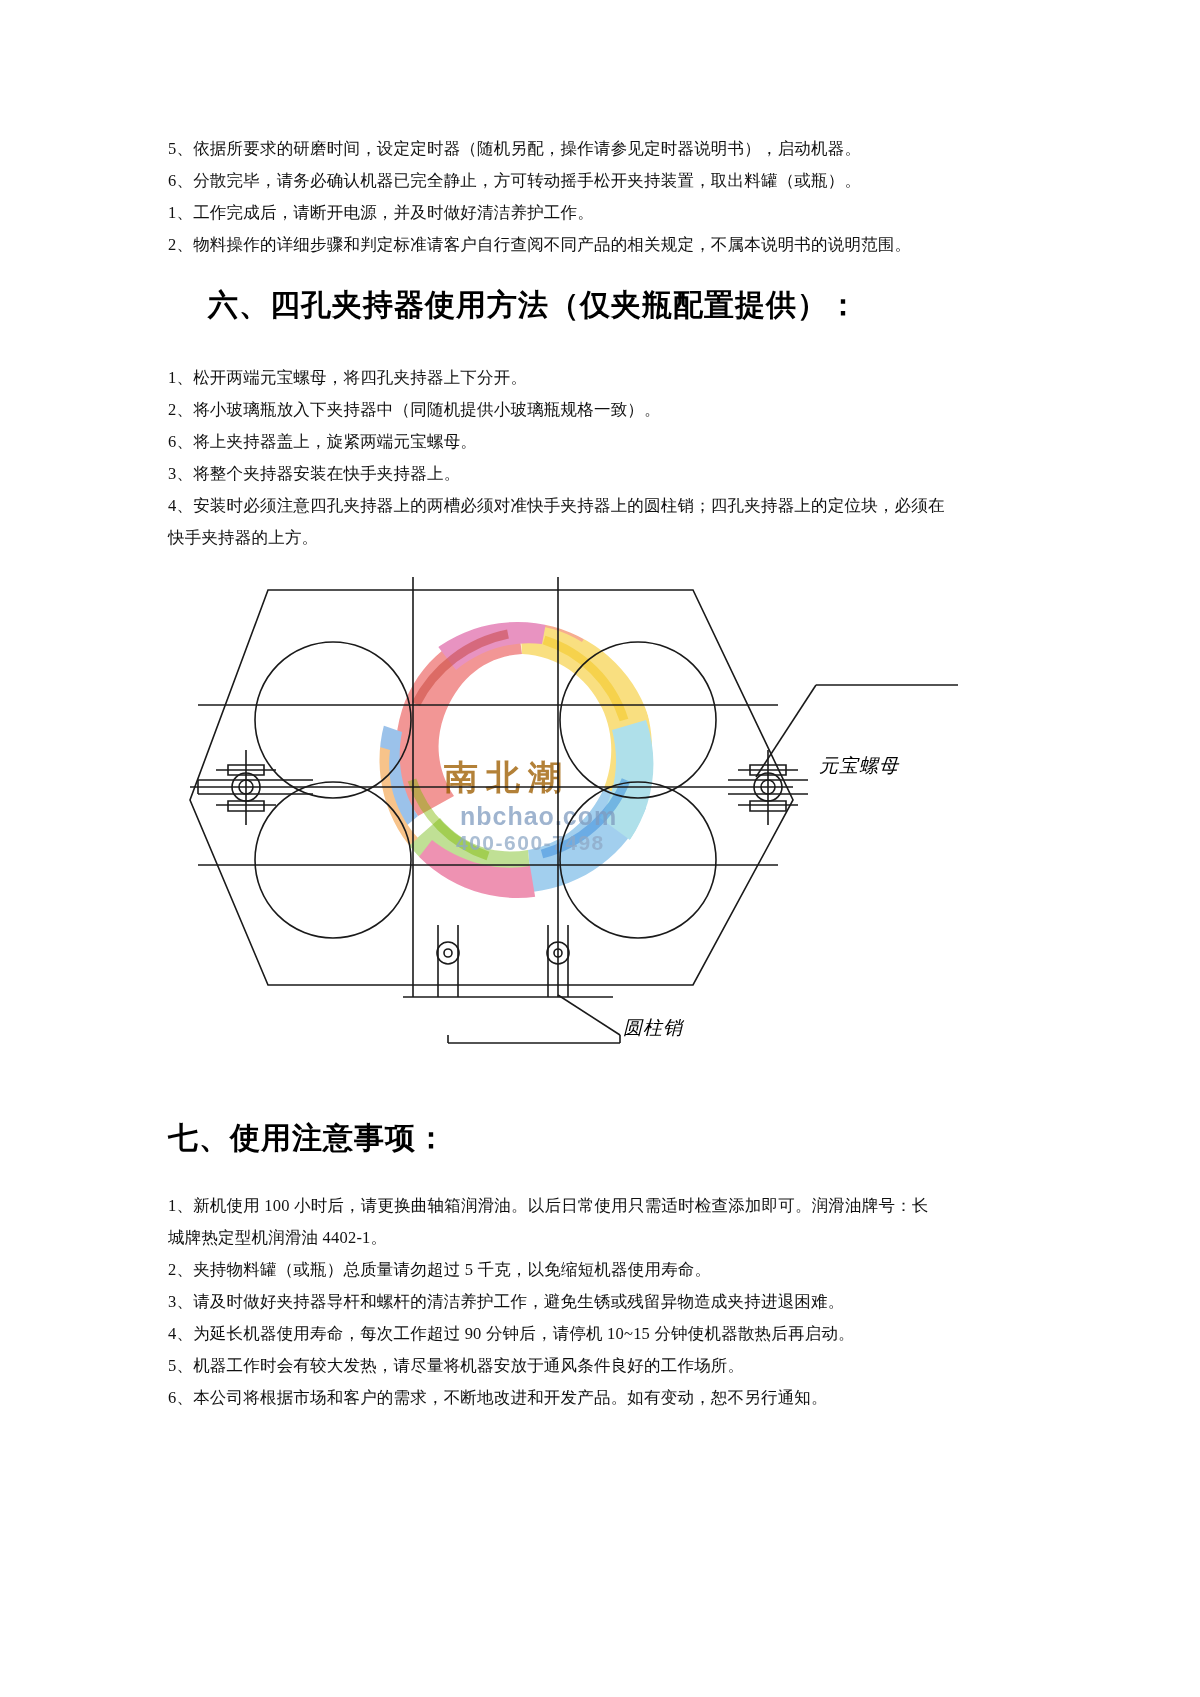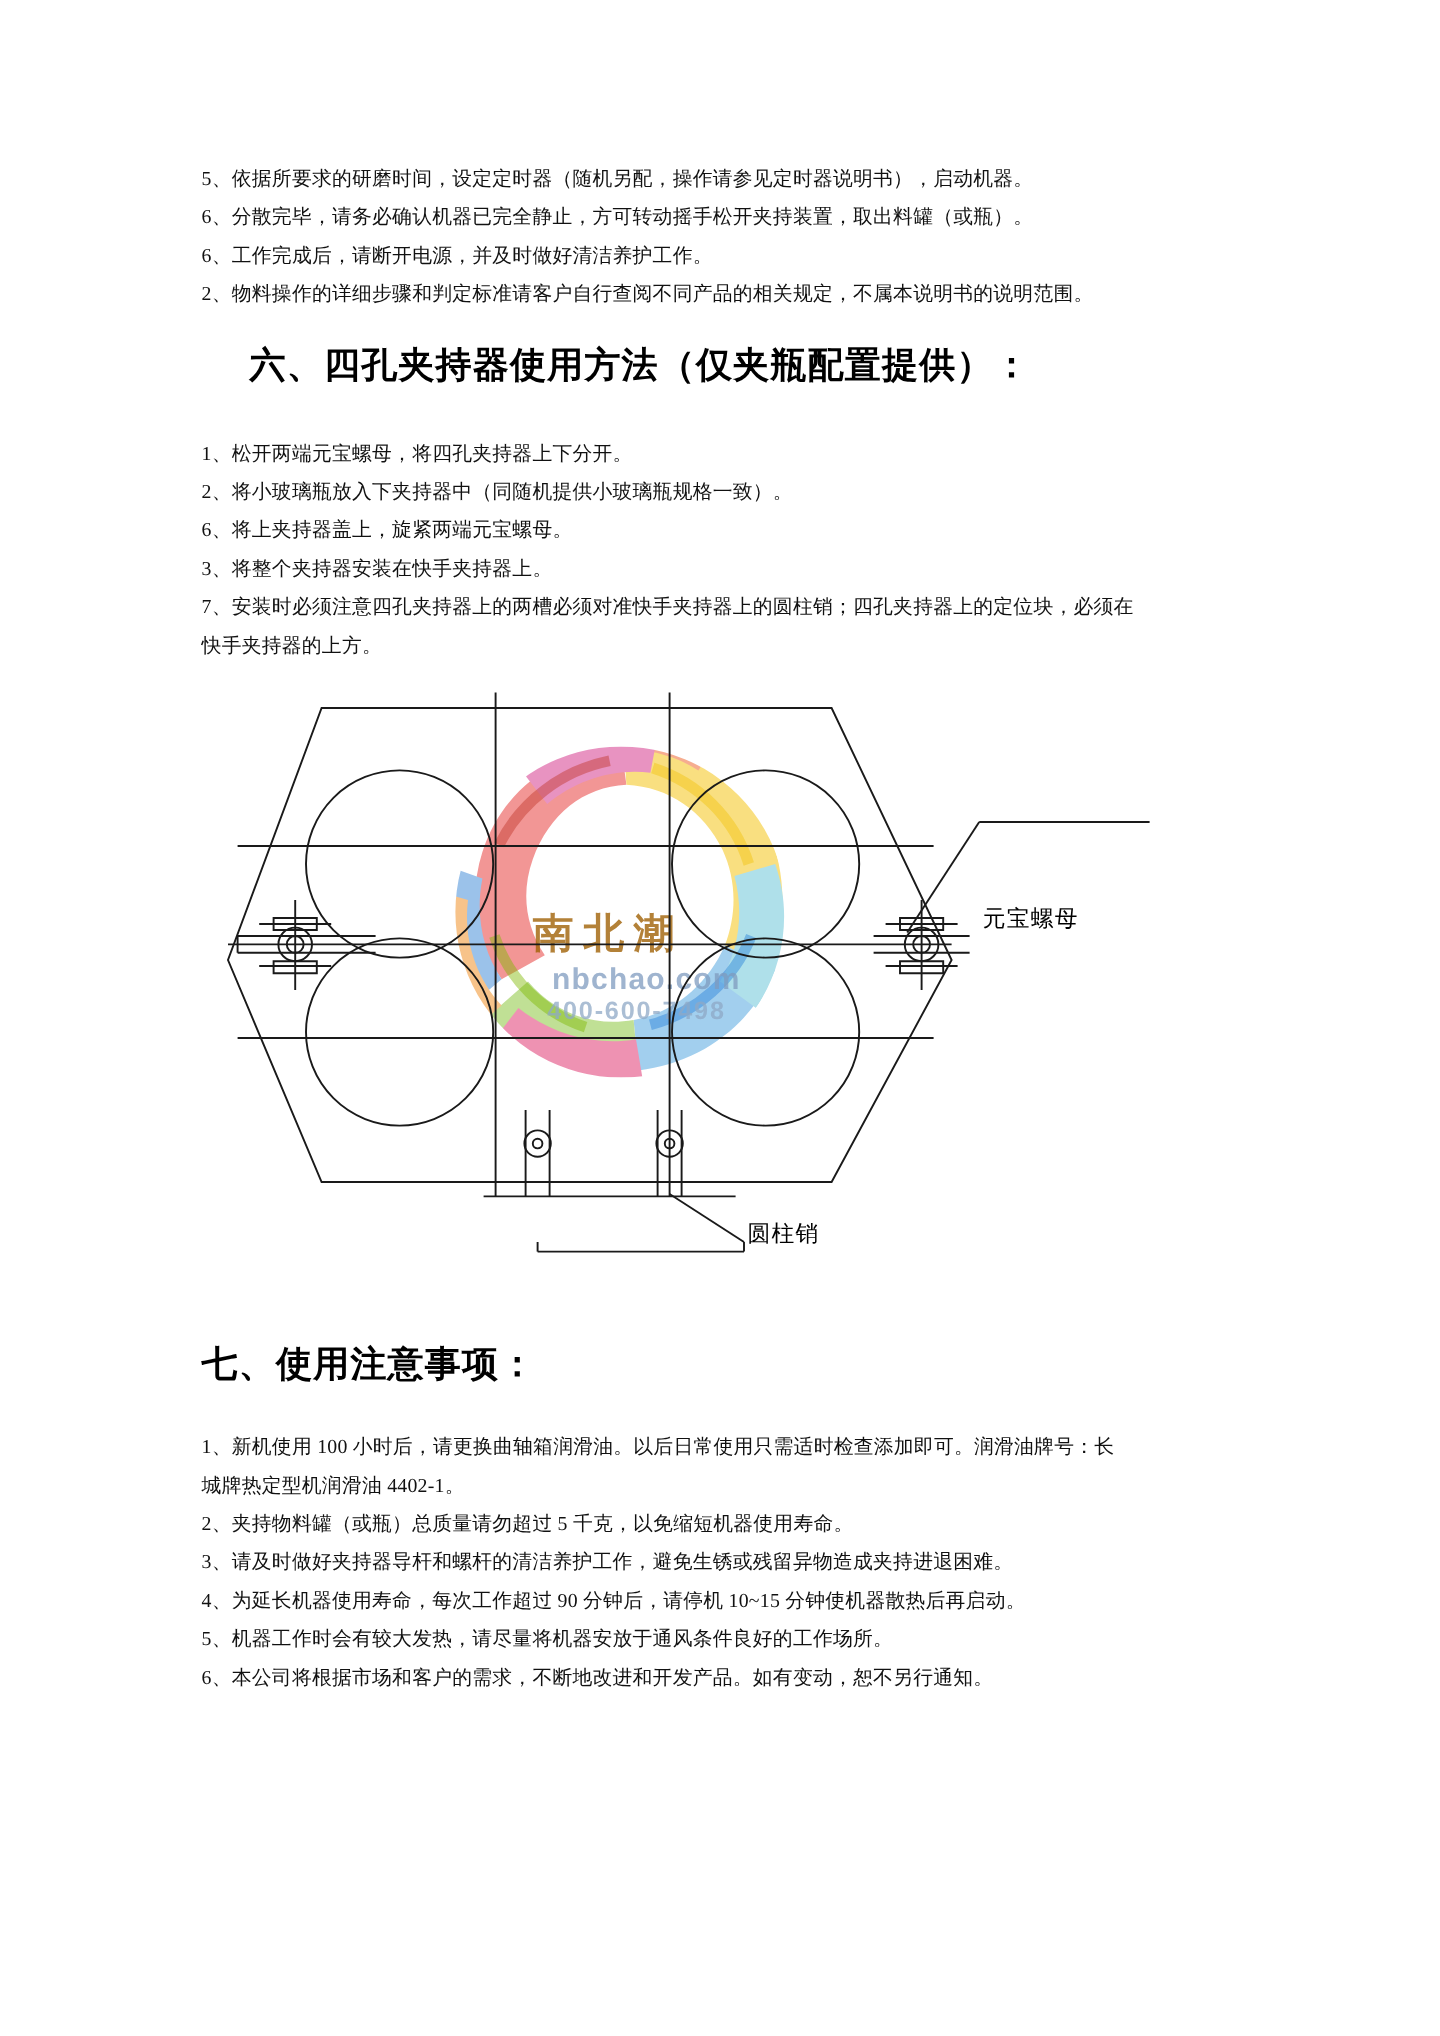--- a/index.html
+++ b/index.html
@@ -114,46 +114,47 @@
     white-space: nowrap;
   }
 
   .fig-label {
     position: absolute;
     font-size: 19px;
     letter-spacing: 1px;
     color: #000;
     font-family: "Liberation Serif", "DejaVu Serif", serif;
     white-space: nowrap;
+    font-style: italic;
   }
   #label-wingnut { left: 651px; top: 188px; }
   #label-pin     { left: 455px; top: 450px; }
 </style>
 </head>
 <body>
 
 <div class="page">
 
   <div id="block-top">
     <p class="para">5、依据所要求的研磨时间，设定定时器（随机另配，操作请参见定时器说明书），启动机器。</p>
     <p class="para">6、分散完毕，请务必确认机器已完全静止，方可转动摇手松开夹持装置，取出料罐（或瓶）。</p>
-    <p class="para">6、工作完成后，请断开电源，并及时做好清洁养护工作。</p>
+    <p class="para">1、工作完成后，请断开电源，并及时做好清洁养护工作。</p>
     <p class="para">2、物料操作的详细步骤和判定标准请客户自行查阅不同产品的相关规定，不属本说明书的说明范围。</p>
   </div>
 
   <div id="heading-six">
     <h2 class="heading">六、四孔夹持器使用方法（仅夹瓶配置提供）：</h2>
   </div>
 
   <div id="block-six">
     <p class="para">1、松开两端元宝螺母，将四孔夹持器上下分开。</p>
     <p class="para">2、将小玻璃瓶放入下夹持器中（同随机提供小玻璃瓶规格一致）。</p>
     <p class="para">6、将上夹持器盖上，旋紧两端元宝螺母。</p>
     <p class="para">3、将整个夹持器安装在快手夹持器上。</p>
-    <p class="para">7、安装时必须注意四孔夹持器上的两槽必须对准快手夹持器上的圆柱销；四孔夹持器上的定位块，必须在</p>
+    <p class="para">4、安装时必须注意四孔夹持器上的两槽必须对准快手夹持器上的圆柱销；四孔夹持器上的定位块，必须在</p>
     <p class="para indent-cont">快手夹持器的上方。</p>
   </div>
 
   <div id="figure-area">
     <div class="figure-wrap">
 
       <svg class="watermark" viewBox="0 0 300 300">
         <defs>
           <clipPath id="ringclip">
             <path d="M150,12 A138,138 0 1,1 149,12 Z M150,86 A64,64 0 1,0 151,86 Z"></path>

